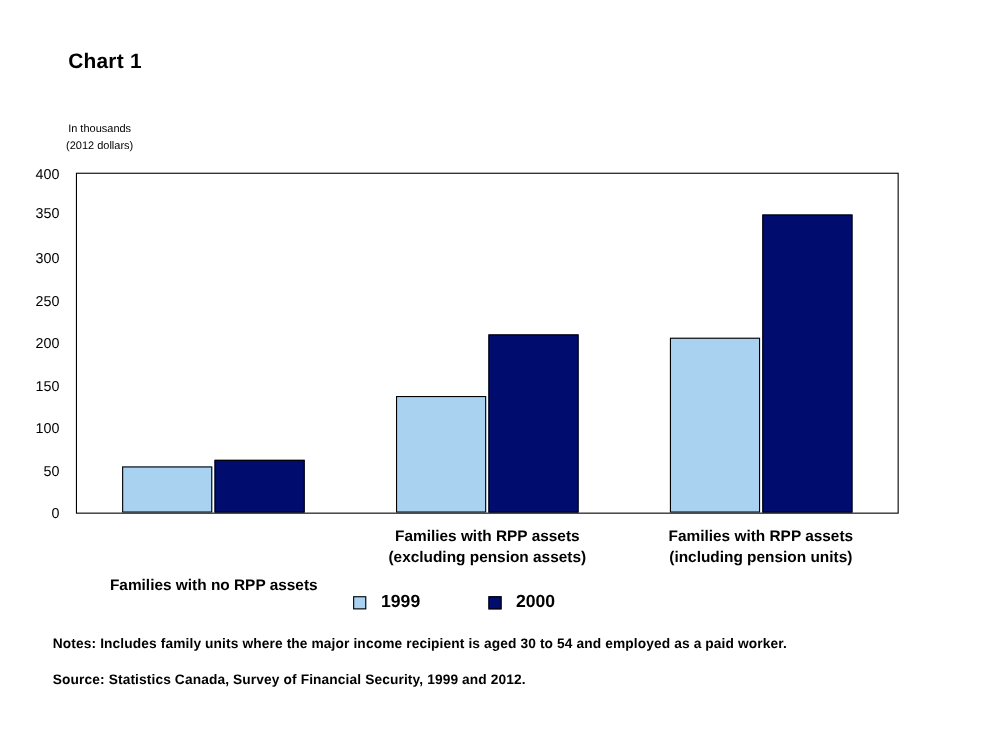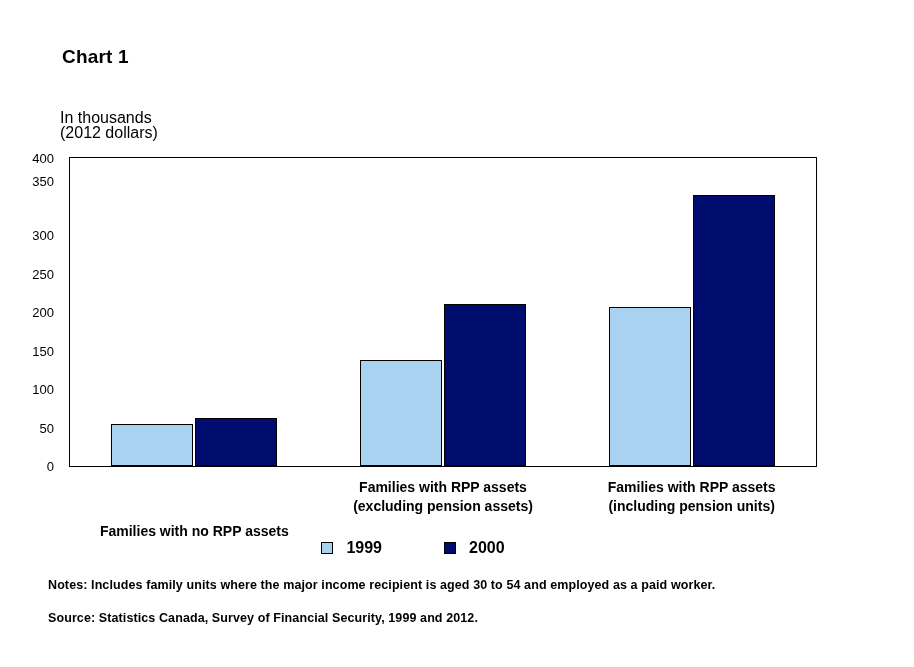--- a/index.html
+++ b/index.html
@@ -34,23 +34,24 @@
     left: 62px;
     top: 79px;
     font-size: 16.5px;
     font-weight: bold;
     letter-spacing: 0.1px;
   }
   .unit-label {
     position: absolute;
     left: 60px;
     top: 110px;
-    font-size: 16px;
+    font-size: 10px;
     line-height: 15px;
     font-weight: normal;
+    text-align: center;
   }
   
   .plot-frame {
     position: absolute;
     left: 69px;
     top: 157px;
     width: 748px;
     height: 310px;
     border: 1px solid #000000;
     box-sizing: border-box;
@@ -161,21 +162,21 @@
   </div>
 
   <div class="y-axis-labels" id="y-axis-labels">
       <div class="y-tick" style="top: 317px;">0</div>
       <div class="y-tick" style="top: 278.5px; margin-left: 34px;">50</div>
       <div class="y-tick" style="top: 240px;">100</div>
       <div class="y-tick" style="top: 201.5px;">150</div>
       <div class="y-tick" style="top: 163px; margin-left: 46px;">200</div>
       <div class="y-tick" style="top: 124.5px;">250</div>
       <div class="y-tick" style="top: 86px;">300</div>
-      <div class="y-tick" style="top: 32px; margin-left: 48px;">350</div>
+      <div class="y-tick" style="top: 45px; margin-left: 48px;">350</div>
       <div class="y-tick" style="top: 9px;">400</div>
     </div>
 
   <div class="plot-frame">
     <div class="bars-layer" id="bars-layer" style="left:0;top:0;width:746px;height:308px;">
         <div class="bar s1999" style="left: 41.3333px; width: 82px; height: 42.35px;"></div>
         <div class="bar s2000" style="left: 125.333px; width: 82px; height: 48.51px;"></div>
         <div class="bar s1999" style="left: 290px; width: 82px; height: 106.26px;"></div>
         <div class="bar s2000" style="left: 374px; width: 82px; height: 161.7px;"></div>
         <div class="bar s1999" style="left: 538.667px; width: 82px; height: 159.39px;"></div>

